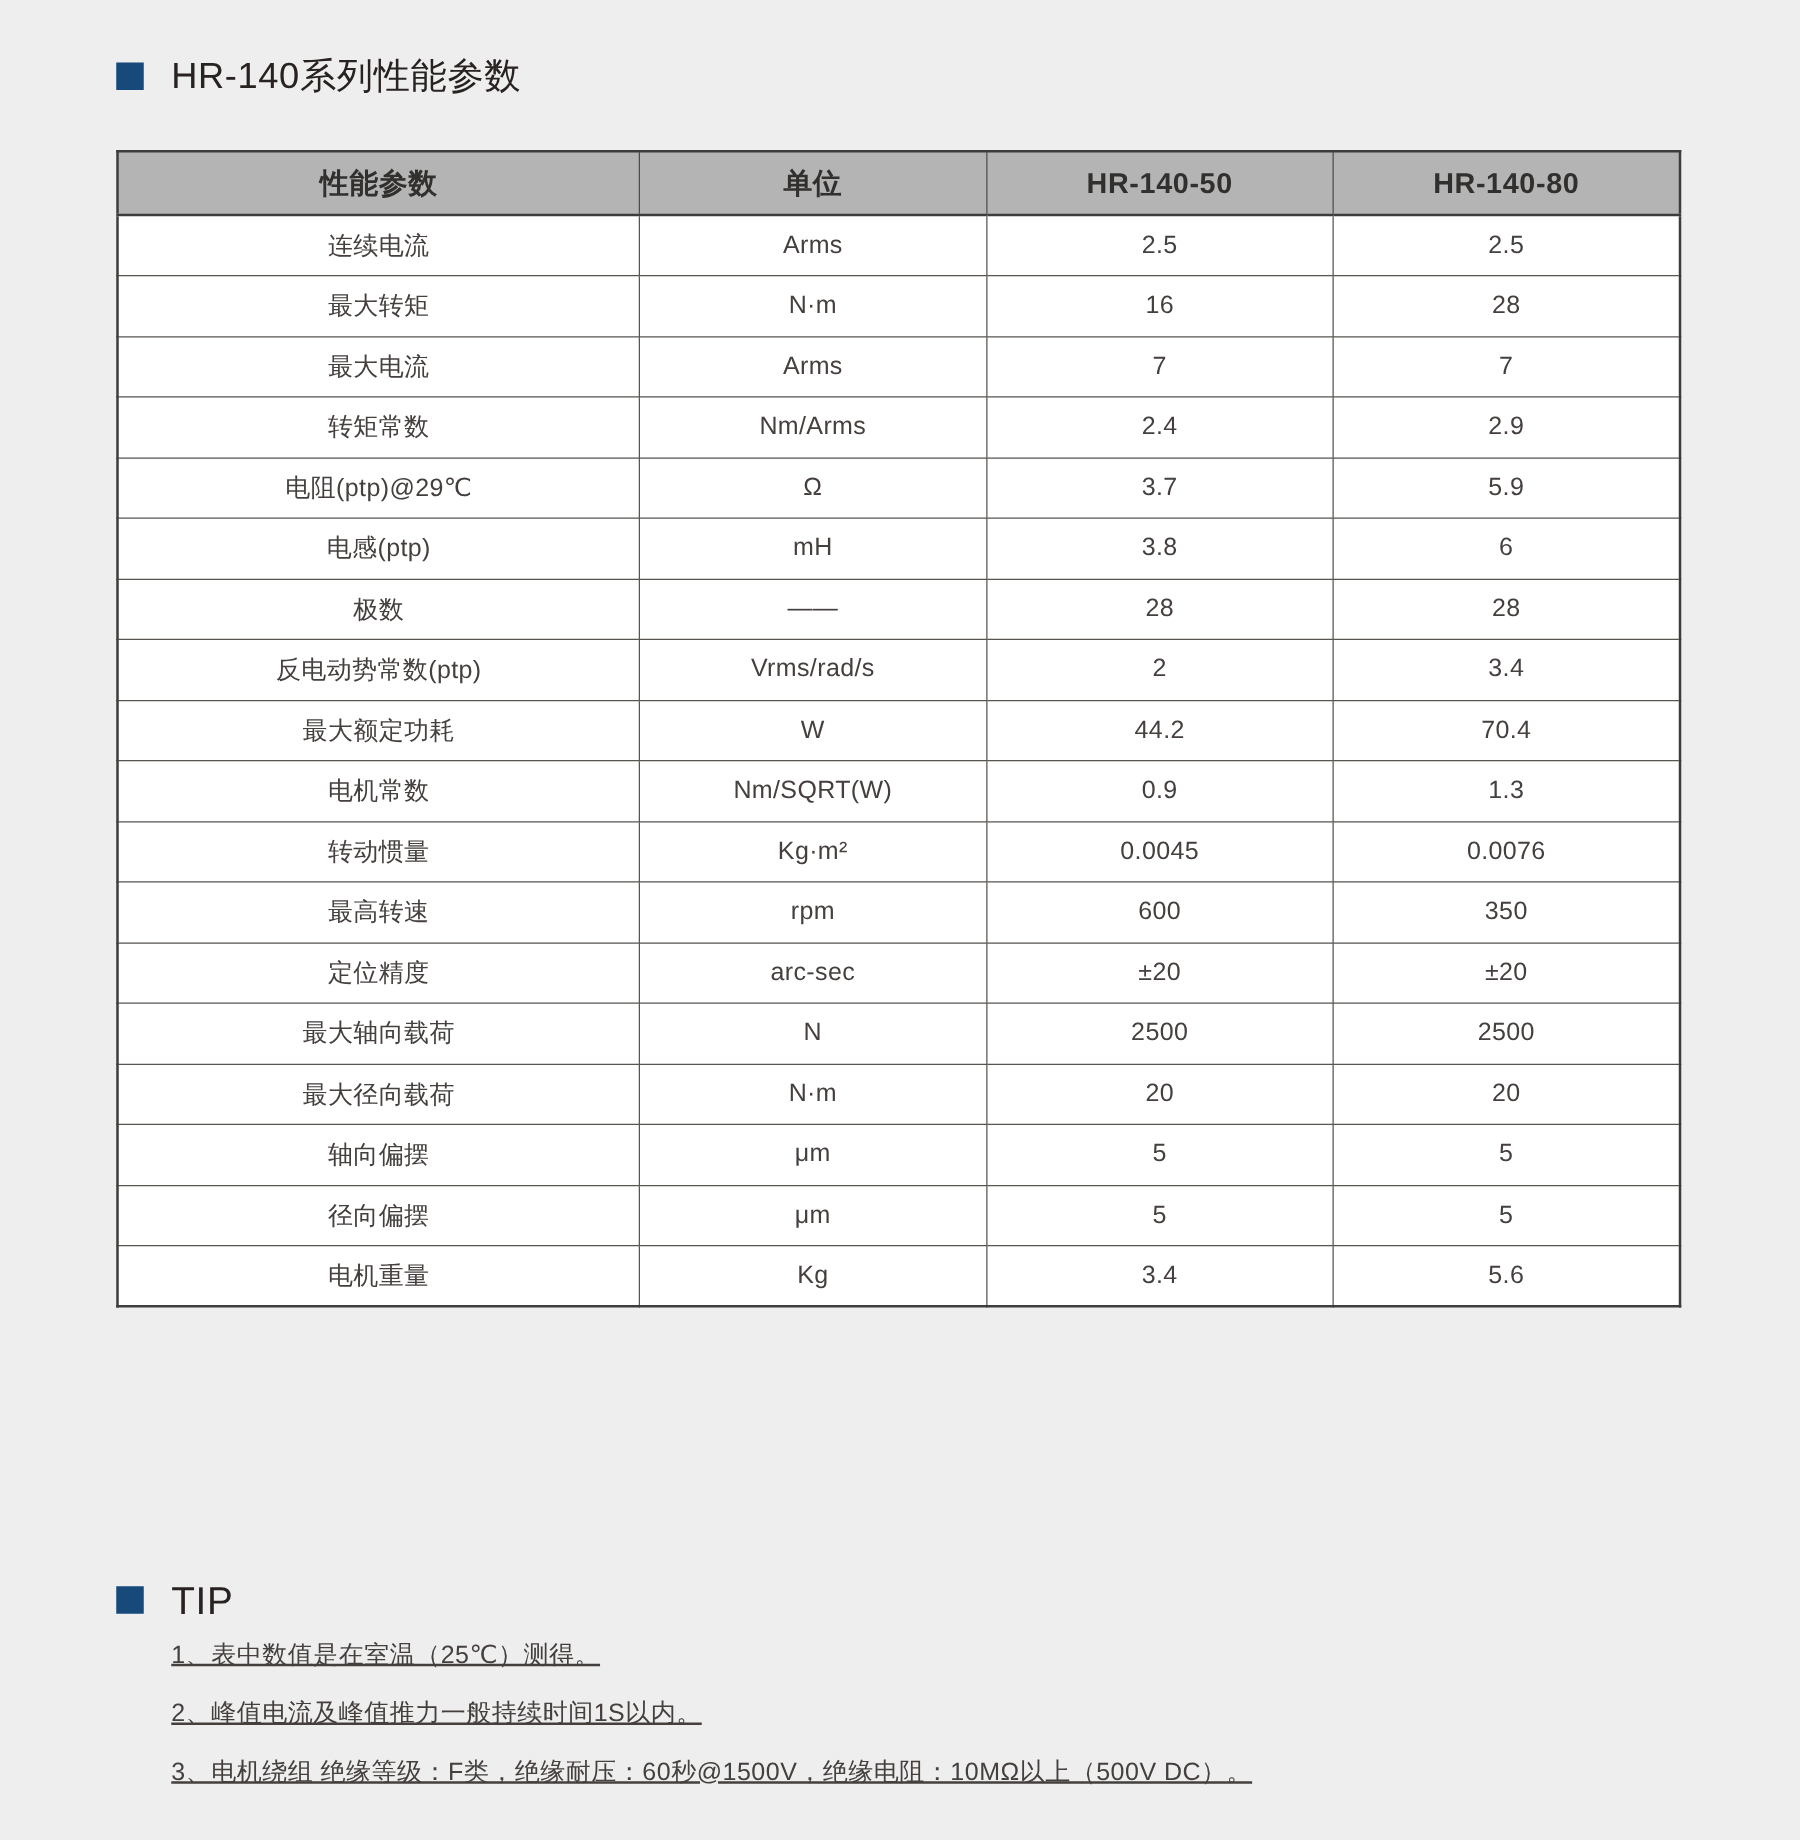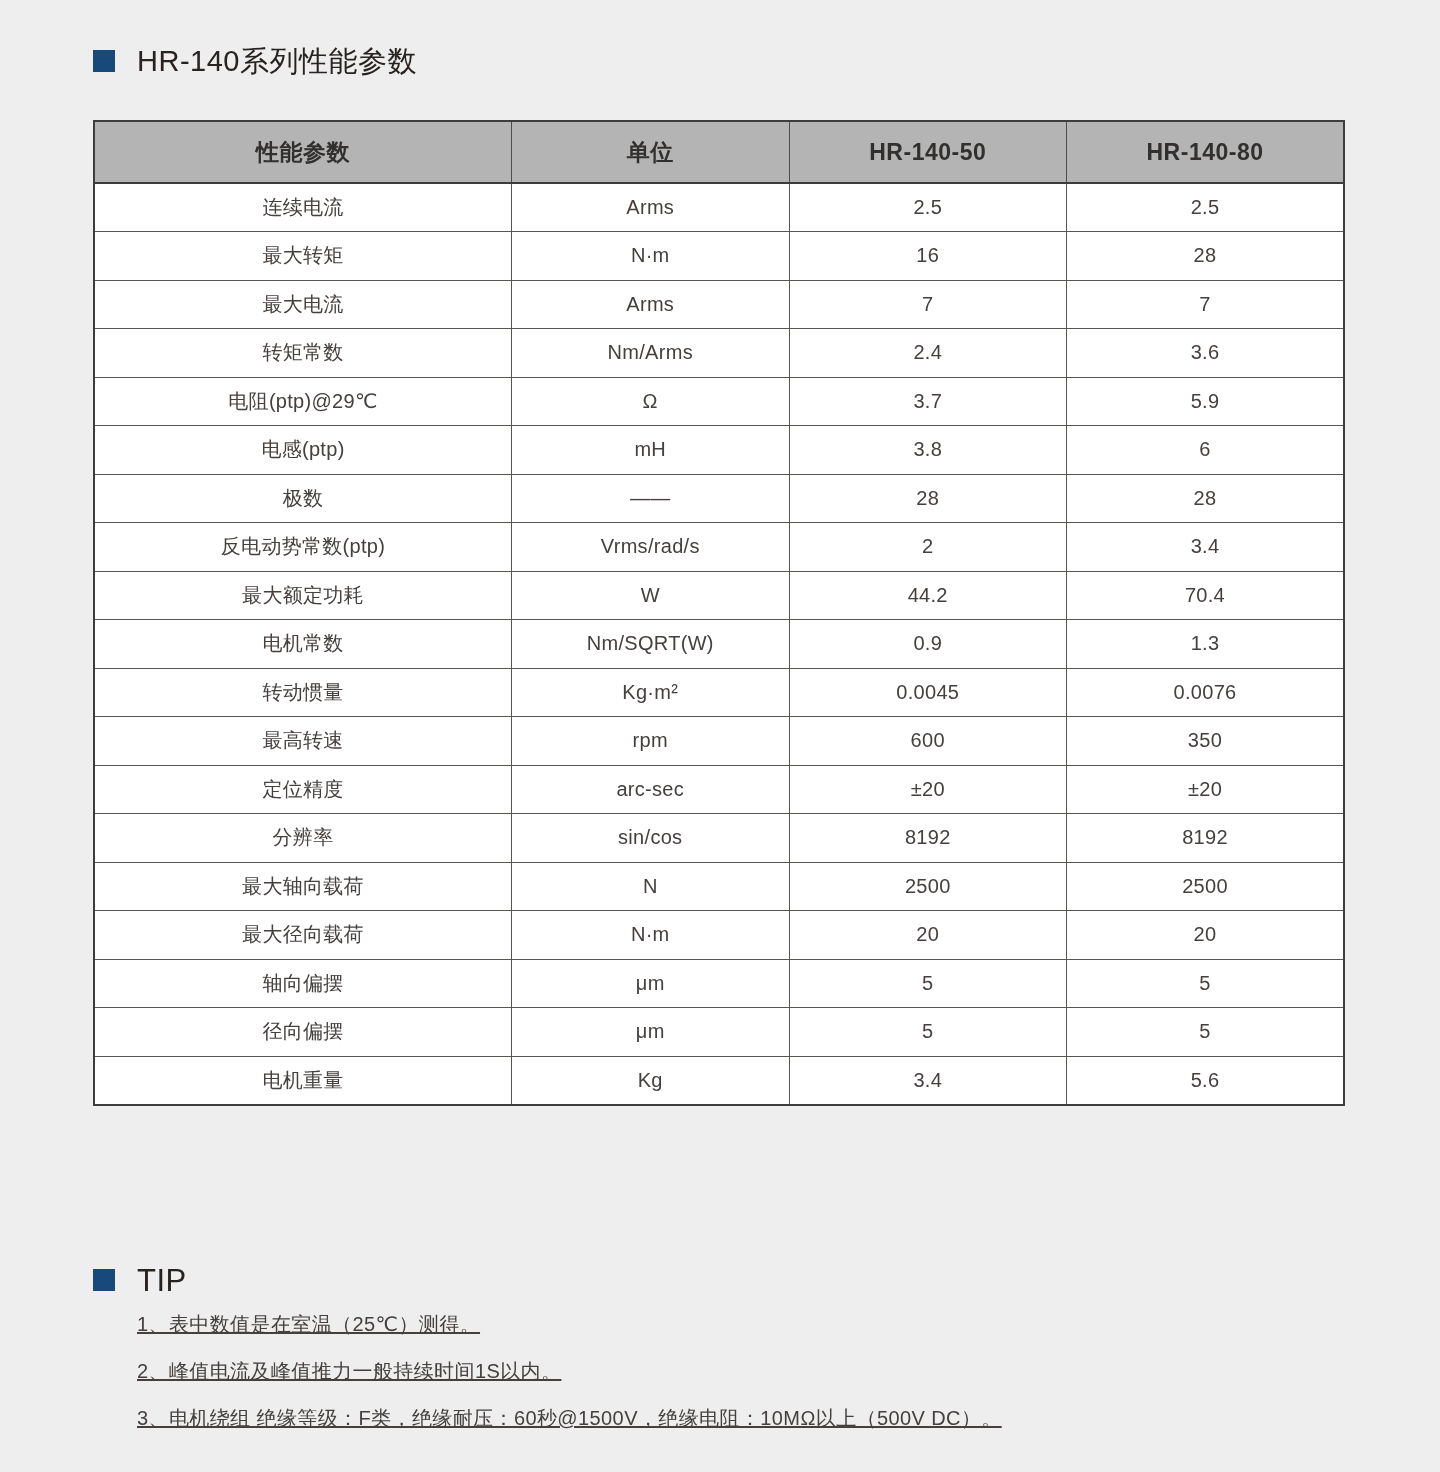--- a/index.html
+++ b/index.html
@@ -38,21 +38,21 @@
   table#perf-table {
     position: absolute;
     left: 93px;
     top: 120px;
     width: 1252px;
     border-collapse: collapse;
     table-layout: fixed;
     border: 2px solid #3f3d3b;
   }
   #perf-table th {
-    height: 62px;
+    height: 51px;
     background: #b4b4b4;
     font-size: 23px;
     font-weight: 700;
     color: #32302e;
     text-align: center;
     vertical-align: middle;
     border: 1px solid #4c4c4c;
     border-bottom: 2px solid #3c3c3c;
     letter-spacing: 0.5px;
   }
@@ -121,21 +121,21 @@
       <tr>
         <td>最大电流</td>
         <td>Arms</td>
         <td>7</td>
         <td>7</td>
       </tr>
       <tr>
         <td>转矩常数</td>
         <td>Nm/Arms</td>
         <td>2.4</td>
-        <td>3.6</td>
+        <td>2.9</td>
       </tr>
       <tr>
         <td>电阻(ptp)@29℃</td>
         <td>Ω</td>
         <td>3.7</td>
         <td>5.9</td>
       </tr>
       <tr>
         <td>电感(ptp)</td>
         <td>mH</td>
@@ -176,26 +176,20 @@
         <td>最高转速</td>
         <td>rpm</td>
         <td>600</td>
         <td>350</td>
       </tr>
       <tr>
         <td>定位精度</td>
         <td>arc-sec</td>
         <td>±20</td>
         <td>±20</td>
-      </tr>
-      <tr>
-        <td>分辨率</td>
-        <td>sin/cos</td>
-        <td>8192</td>
-        <td>8192</td>
       </tr>
       <tr>
         <td>最大轴向载荷</td>
         <td>N</td>
         <td>2500</td>
         <td>2500</td>
       </tr>
       <tr>
         <td>最大径向载荷</td>
         <td>N·m</td>

